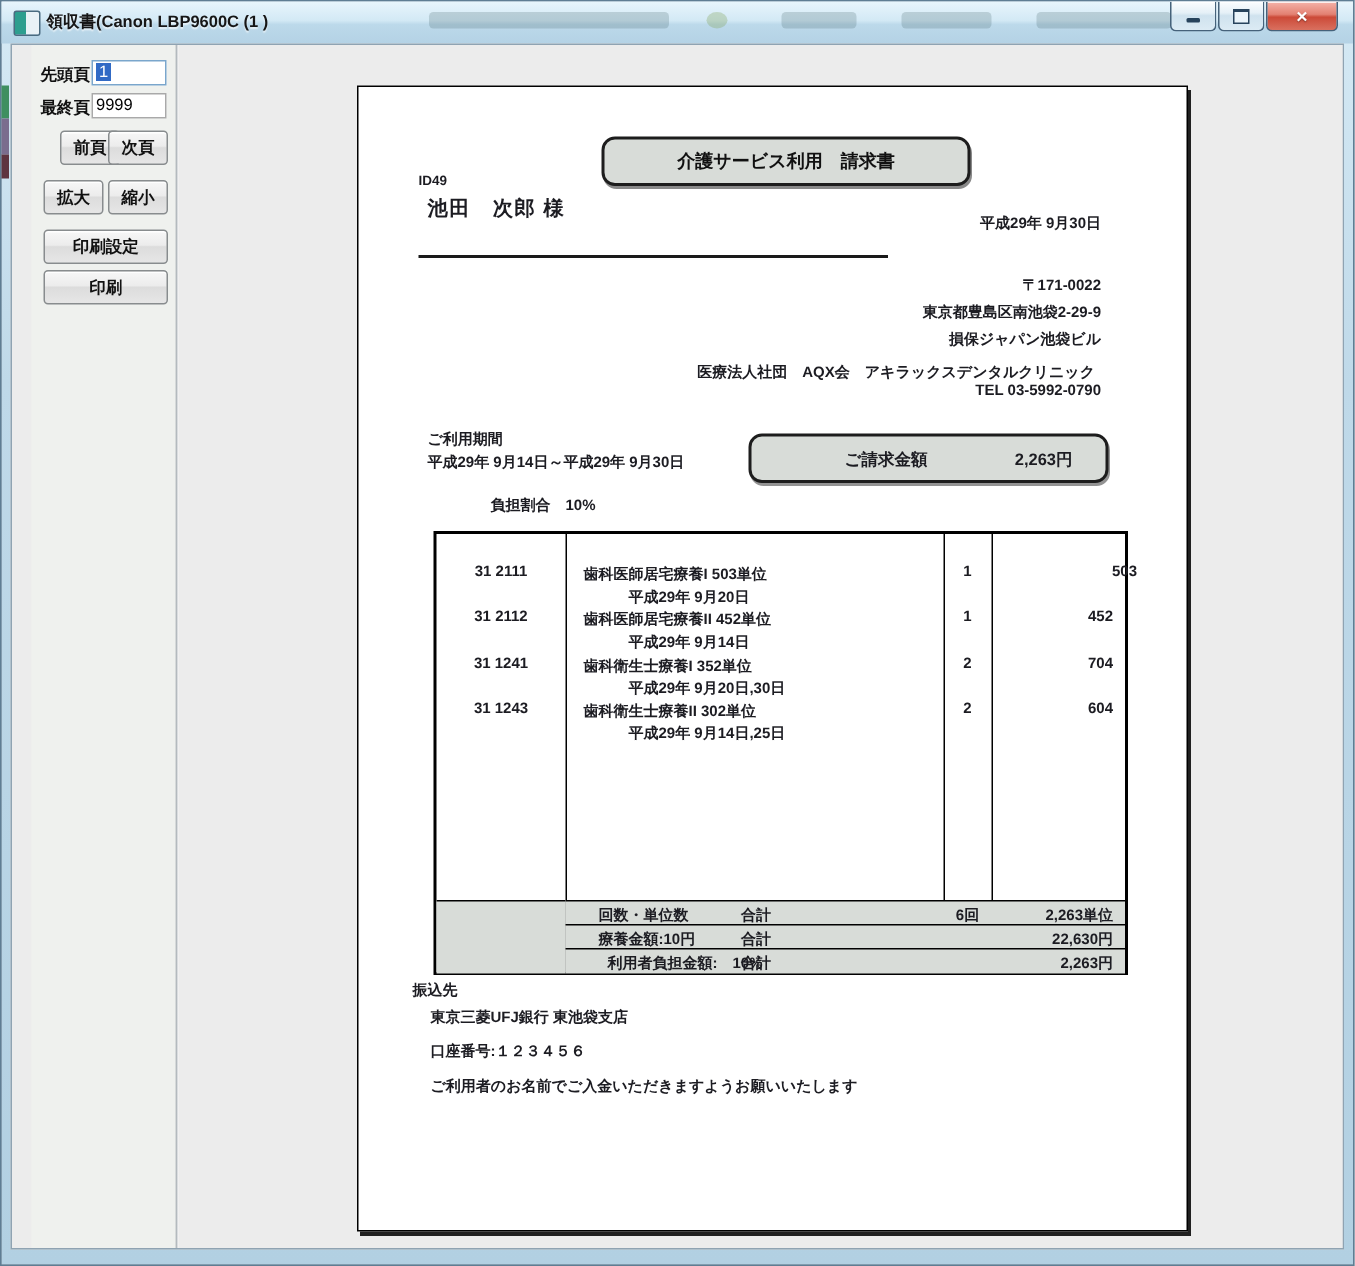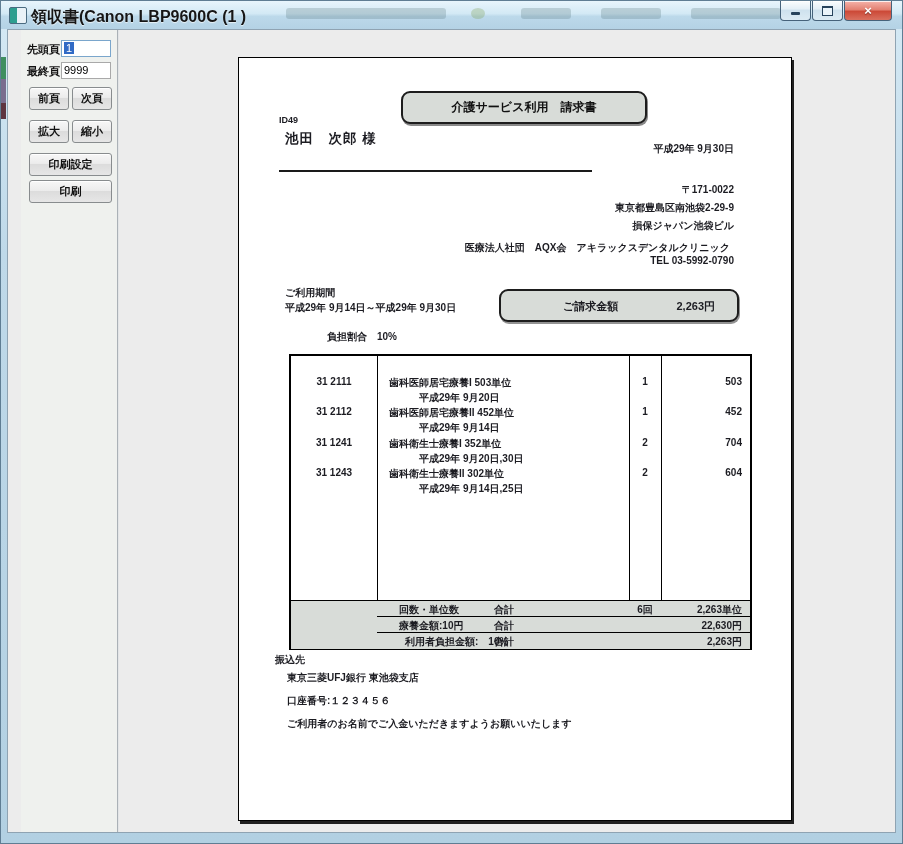--- a/index.html
+++ b/index.html
@@ -18,21 +18,21 @@
     position:absolute;left:0;top:0;right:0;height:28px;
     background:linear-gradient(#e8f5fc,#d3e9f5 45%,#bcd9ea 55%,#b4d2e5);
   }
   .app-icon{
     position:absolute;left:8px;top:6px;width:16px;height:15px;
     background:linear-gradient(90deg,#2d9e8f 0 45%,#e9f2f7 45%);
     border:1px solid #4a6b80;border-radius:2px;
   }
   .title-text{
     position:absolute;left:30px;top:6px;
-    font-size:16px;font-weight:bold;color:#161616;
+    font-size:11px;font-weight:bold;color:#161616;
     text-shadow:0 1px 1px rgba(255,255,255,.7);
     white-space:nowrap;
   }
   .ghost{position:absolute;top:7px;height:11px;border-radius:3px;background:#3e5f63;opacity:.22;}
   .g1{left:285px;width:160px;}
   .g2{left:470px;width:14px;border-radius:50%;background:#7ea04f;opacity:.3;}
   .g3{left:520px;width:50px;}
   .g4{left:600px;width:60px;}
   .g5{left:690px;width:90px;}
   .win-btns{position:absolute;right:10px;top:0;display:flex;}
@@ -177,21 +177,21 @@
 
     <div class="sidebar">
       <span class="fld-label" style="left:6px;top:12px;">先頭頁</span>
       <div class="fake-input inp1" style="left:40px;top:10px;">
         <span class="sel">1</span>
       </div>
       <span class="fld-label" style="left:6px;top:34px;">最終頁</span>
       <div class="fake-input inp2" style="left:40px;top:32px;">
         <span>9999</span>
       </div>
-      <div class="sbtn" style="left:8px;top:57px;width:38px;">前頁</div>
+      <div class="sbtn" style="left:19px;top:57px;width:38px;">前頁</div>
       <div class="sbtn" style="left:51px;top:57px;width:38px;">次頁</div>
       <div class="sbtn" style="left:8px;top:90px;width:38px;">拡大</div>
       <div class="sbtn" style="left:51px;top:90px;width:38px;">縮小</div>
       <div class="sbtn" style="left:8px;top:123px;width:81px;">印刷設定</div>
       <div class="sbtn" style="left:8px;top:150px;width:81px;">印刷</div>
     </div>
 
     <div class="divider"></div>
 
     <div class="preview">
@@ -224,21 +224,21 @@
 
         <div class="svc-table">
           <div class="vline v1"></div>
           <div class="vline v2"></div>
           <div class="vline v3"></div>
 
 
           <span class="cell c-code" style="top:20px;">31 2111</span>
           <span class="cell c-desc" style="top:20px;">歯科医師居宅療養I 503単位</span>
           <span class="cell c-count" style="top:20px;">1</span>
-          <span class="cell c-units" style="top:20px;">503</span>
+          <span class="cell c-units" style="top:20px;margin-left:16px;">503</span>
           <span class="cell c-date" style="top:35px;">平成29年 9月20日</span>
 
           <span class="cell c-code" style="top:50px;">31 2112</span>
           <span class="cell c-desc" style="top:50px;">歯科医師居宅療養II 452単位</span>
           <span class="cell c-count" style="top:50px;">1</span>
           <span class="cell c-units" style="top:50px;">452</span>
           <span class="cell c-date" style="top:65px;">平成29年 9月14日</span>
 
           <span class="cell c-code" style="top:81px;">31 1241</span>
           <span class="cell c-desc" style="top:81px;">歯科衛生士療養I 352単位</span>

